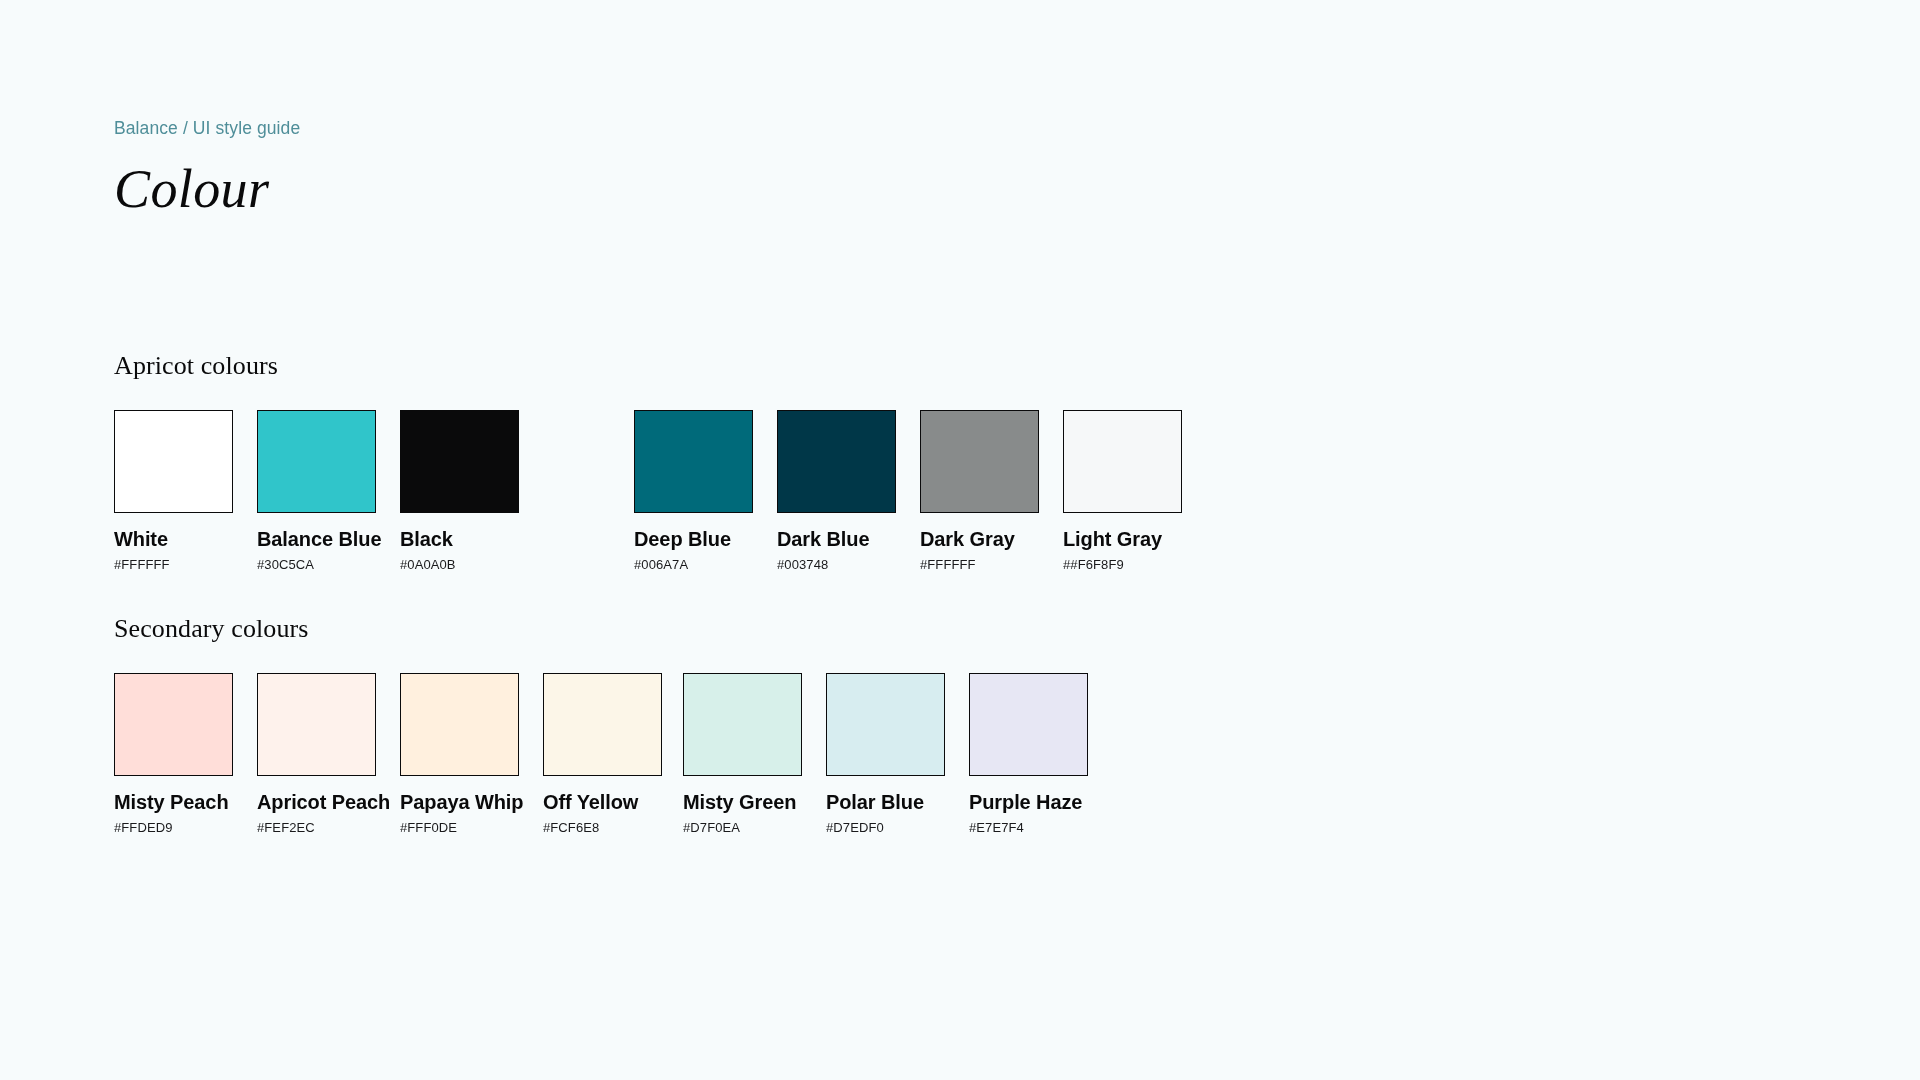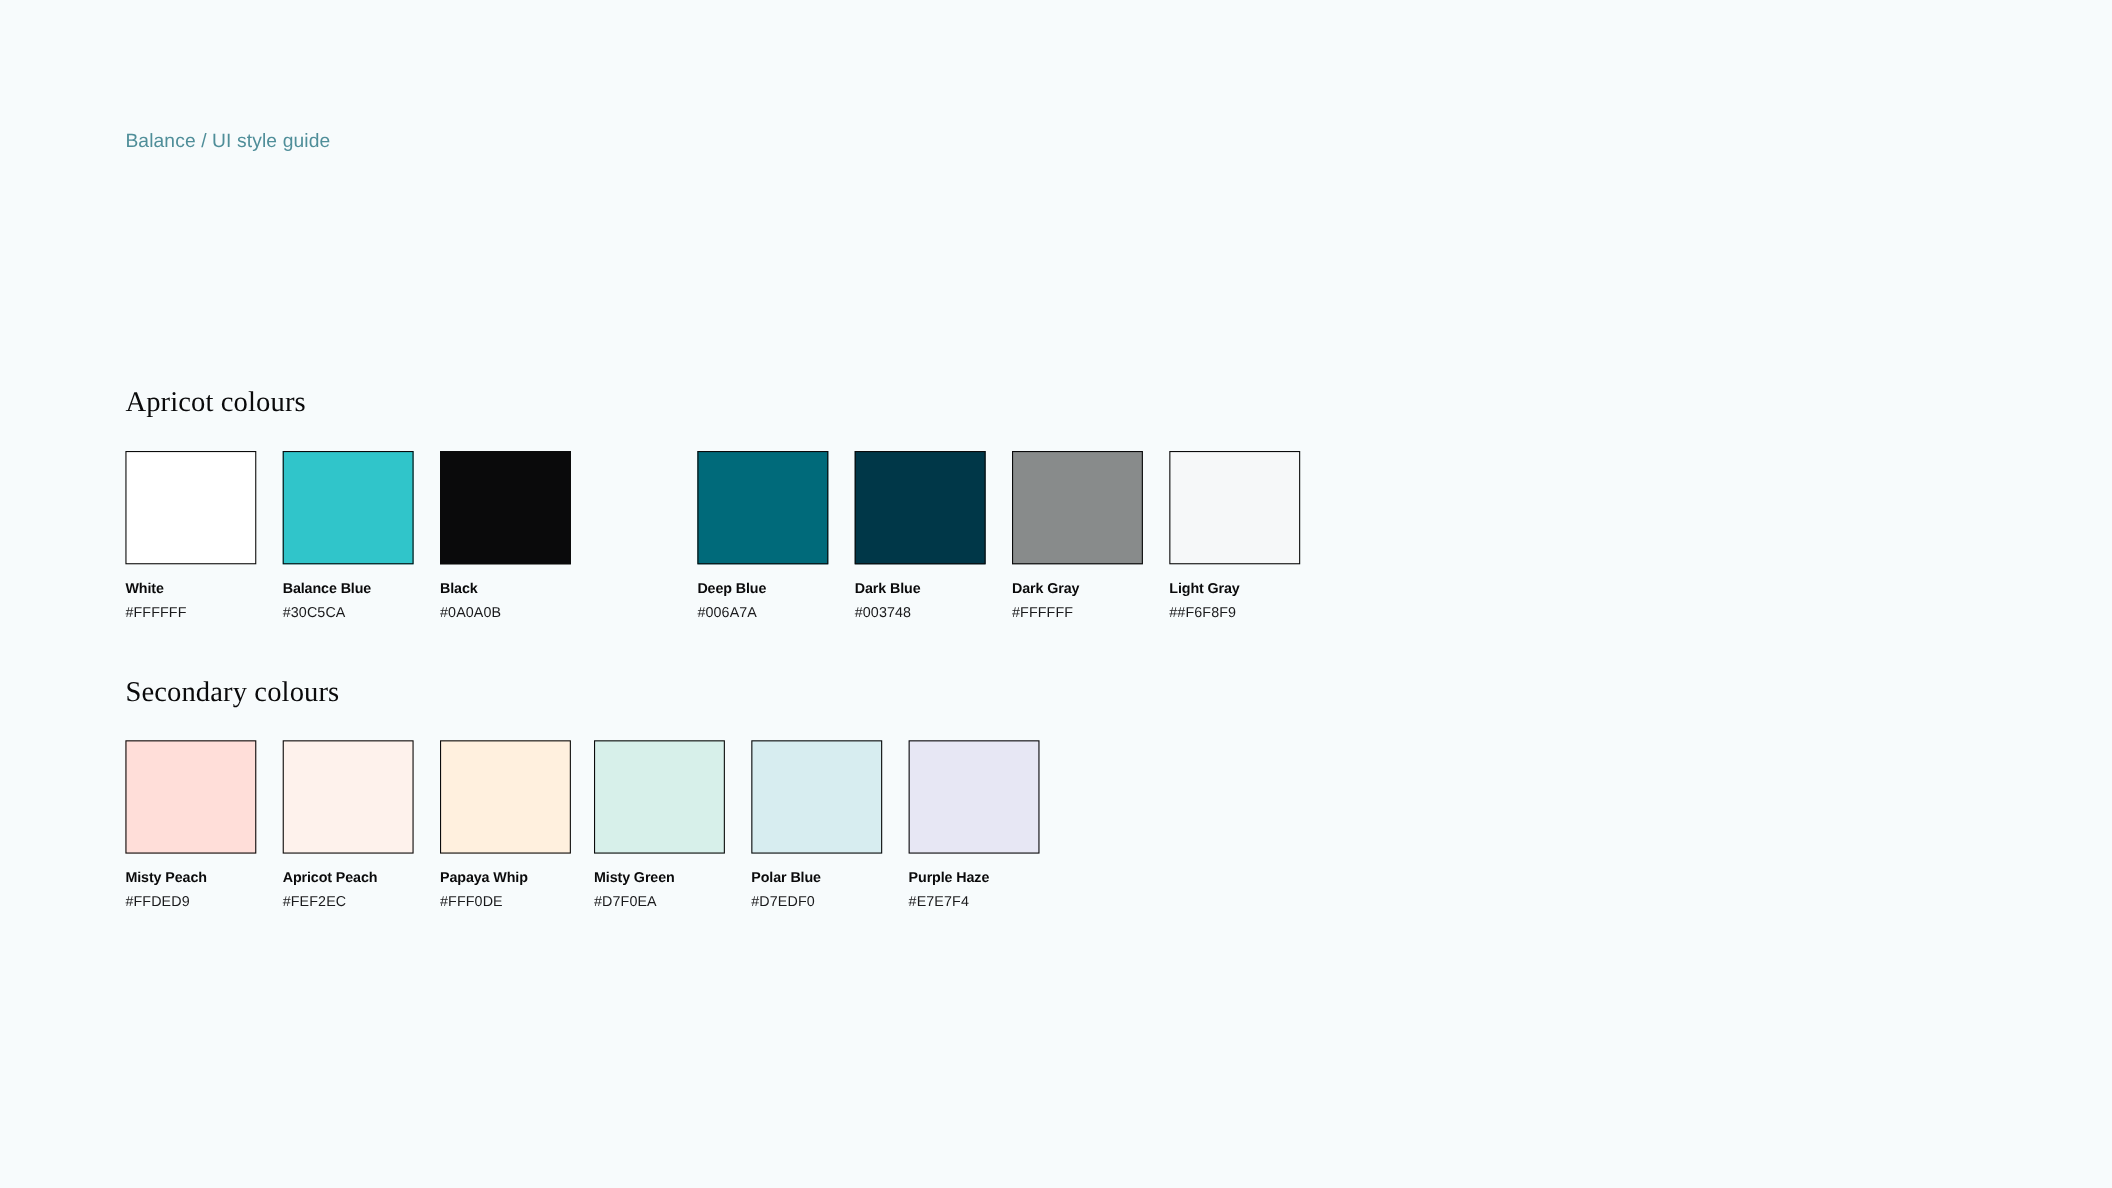--- a/index.html
+++ b/index.html
@@ -94,21 +94,21 @@
     width: 119px;
     height: 103px;
     border: 1px solid #0A0A0B;
     display: block;
   }
 
   .swatch-name {
     margin-top: 15px;
     font-family: "Liberation Sans", sans-serif;
     font-weight: bold;
-    font-size: 13px;
+    font-size: 20px;
     line-height: 1.15;
     color: #0A0A0B;
     white-space: nowrap;
     letter-spacing: -0.1px;
   }
 
   .swatch-hex {
     margin-top: 7px;
     font-family: "Liberation Sans", sans-serif;
     font-weight: 400;
@@ -119,20 +119,21 @@
     letter-spacing: 0.1px;
   }
 </style>
 </head>
 <body style="background: rgb(247, 251, 252);">
 
 <div class="page">
 
   <div class="header">
     <div class="breadcrumb" style="color: rgb(79, 142, 153);">Balance / UI style guide</div>
+    <h1 class="page-title">Colour</h1>
   </div>
 
   <div class="section section-primary">
     <h2 class="section-title">Apricot colours</h2>
     <div class="swatch-row">
 
       <div class="swatch-group">
         <div class="swatch">
           <span class="swatch-chip" style="background:#FFFFFF"></span>
           <div class="swatch-name">White</div>
@@ -189,20 +190,25 @@
         <div class="swatch">
           <span class="swatch-chip" style="background:#FEF2EC"></span>
           <div class="swatch-name">Apricot Peach</div>
           <div class="swatch-hex">#FEF2EC</div>
         </div>
         <div class="swatch">
           <span class="swatch-chip" style="background:#FFF0DE"></span>
           <div class="swatch-name">Papaya Whip</div>
           <div class="swatch-hex">#FFF0DE</div>
         </div>
+        <div class="swatch">
+          <span class="swatch-chip" style="background:#FCF6E8"></span>
+          <div class="swatch-name">Off Yellow</div>
+          <div class="swatch-hex">#FCF6E8</div>
+        </div>
       </div>
 
       <div class="swatch-group group-gap-secondary">
         <div class="swatch">
           <span class="swatch-chip" style="background:#D7F0EA"></span>
           <div class="swatch-name">Misty Green</div>
           <div class="swatch-hex">#D7F0EA</div>
         </div>
         <div class="swatch">
           <span class="swatch-chip" style="background:#D7EDF0"></span>

